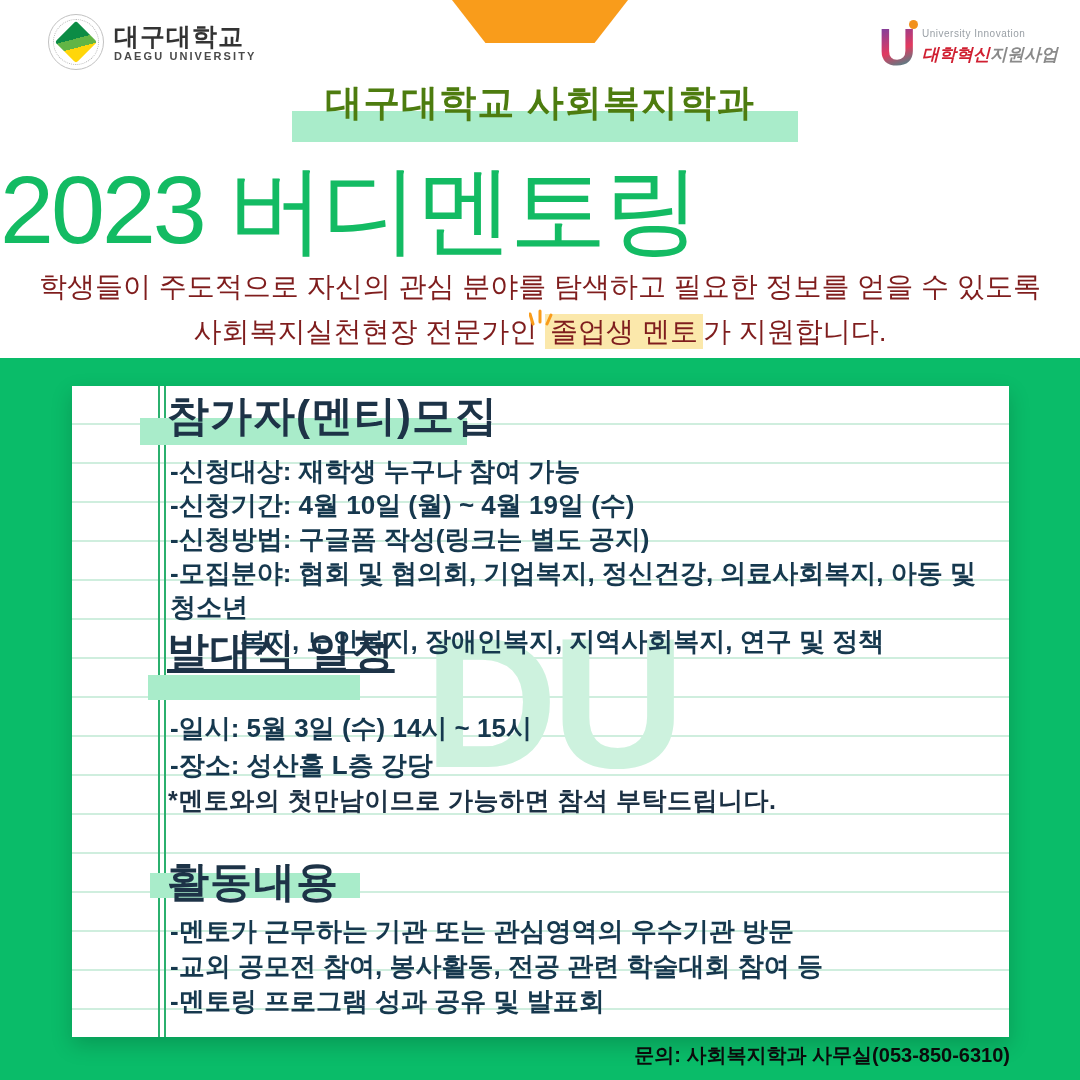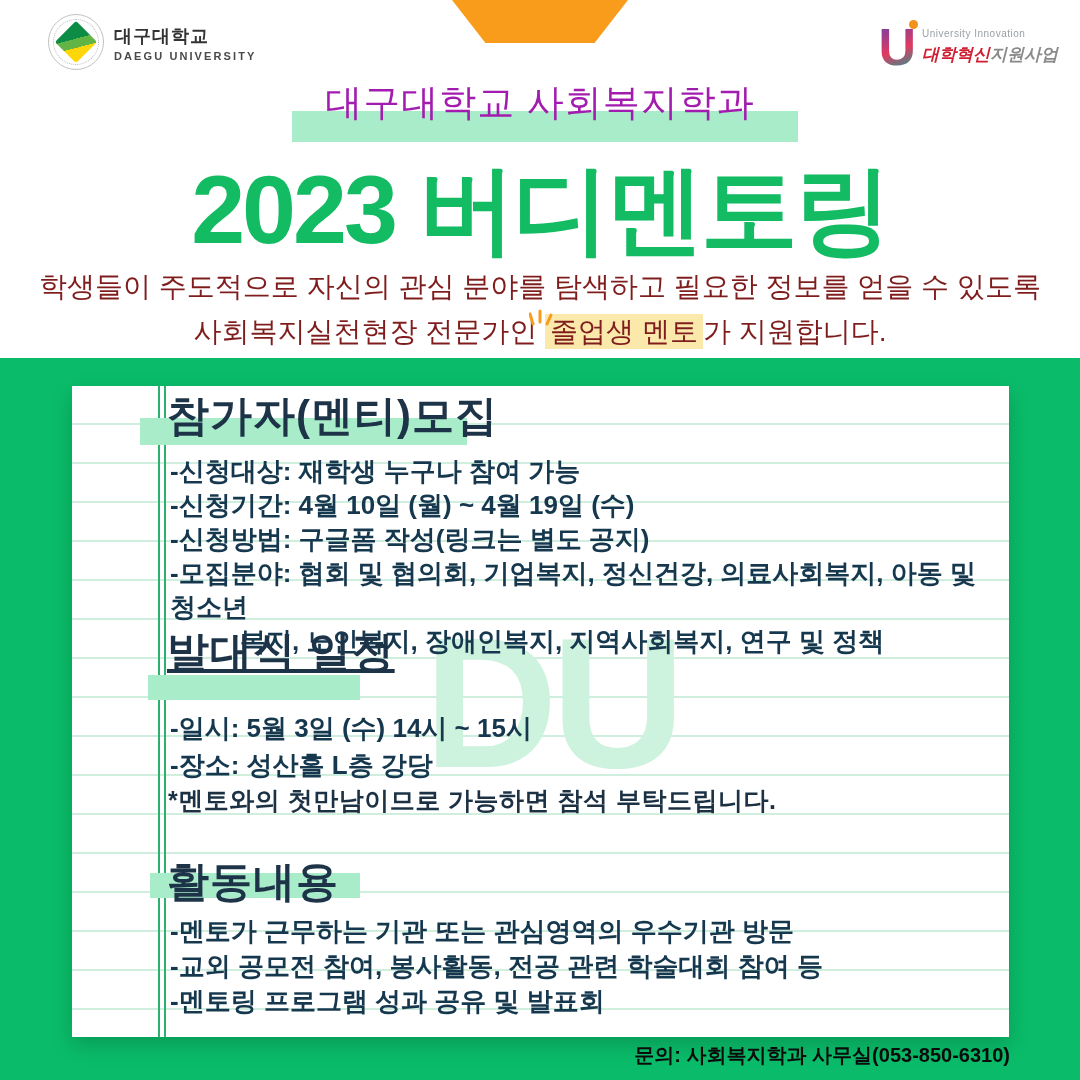--- a/index.html
+++ b/index.html
@@ -9,43 +9,43 @@
   
   .ribbon{position:absolute;left:452px;top:0;width:176px;height:43px;background:#f99c1b;
           clip-path:polygon(0 0,100% 0,81% 100%,19% 100%);}
 
   
   .logo-left{position:absolute;left:48px;top:14px;display:flex;align-items:center;gap:10px;}
   .seal{width:54px;height:54px;border-radius:50%;border:1px solid #c2c2c2;position:relative;background:#fff;}
   .seal::before{content:"";position:absolute;inset:4px;border-radius:50%;border:1px dotted #b5b5b5;}
   .seal .diamond{position:absolute;left:12px;top:12px;width:30px;height:30px;transform:rotate(45deg);
      background:linear-gradient(120deg,#0c8c45 42%,#62b545 42%,#62b545 64%,#ffd60a 64%);border-radius:3px;}
-  .logo-left .kr{font-size:18px;font-weight:bold;color:#333;letter-spacing:1px;line-height:28px;}
+  .logo-left .kr{font-size:25px;font-weight:bold;color:#333;letter-spacing:1px;line-height:28px;}
   .logo-left .en{font-size:11px;font-weight:bold;color:#4a4a4a;letter-spacing:2.1px;}
 
   
   .logo-right{position:absolute;right:22px;top:22px;display:flex;align-items:flex-start;gap:6px;}
   .umark{position:relative;font-size:52px;font-weight:800;line-height:50px;
      background:linear-gradient(160deg,#7b3fa0 10%,#e23a5f 55%,#00a99d 100%);
      -webkit-background-clip:text;background-clip:text;color:transparent;}
   .umark .udot{position:absolute;right:-2px;top:-2px;width:9px;height:9px;border-radius:50%;background:#f2911d;}
   .inno-col{display:flex;flex-direction:column;padding-top:6px;}
   .inno-small{font-size:10px;color:#9aa0a6;letter-spacing:.5px;margin-bottom:2px;}
   .inno-main{font-size:17px;line-height:28px;font-style:italic;}
   .inno-red{color:#d01f31;font-weight:bold;}
   .inno-gray{color:#8a8a8a;font-weight:bold;}
 
   
   .dept-bar{position:absolute;left:292px;top:111px;width:506px;height:31px;background:#a9ecca;}
   .dept-text{position:absolute;left:0;top:78px;width:100%;text-align:center;
-     font-size:37px;font-weight:400;color:#a21caf;letter-spacing:1px;}
+     font-size:37px;font-weight:700;color:#4d7c0f;letter-spacing:1px;}
 
   
-  .main-title{position:absolute;left:0;top:146px;width:100%;text-align:center;
-     font-size:97px;font-weight:700;color:#13bb63;letter-spacing:-3px;}
+  .main-title{position:absolute;left:0;top:146px;width:100%;text-align:left;
+     font-size:97px;font-weight:400;color:#13bb63;letter-spacing:-3px;}
 
   
   .subtitle{position:absolute;left:0;top:264px;width:100%;text-align:center;
      font-size:28px;line-height:45px;color:#7f1d1d;}
   .hl{position:relative;background:#fbe8ab;padding:2px 5px;}
   .spark{position:absolute;left:-16px;top:-20px;}
 
   
   .band{position:absolute;left:0;top:358px;width:1080px;height:722px;background:#0abc69;}
   .paper{position:absolute;left:72px;top:28px;width:937px;height:651px;background:

